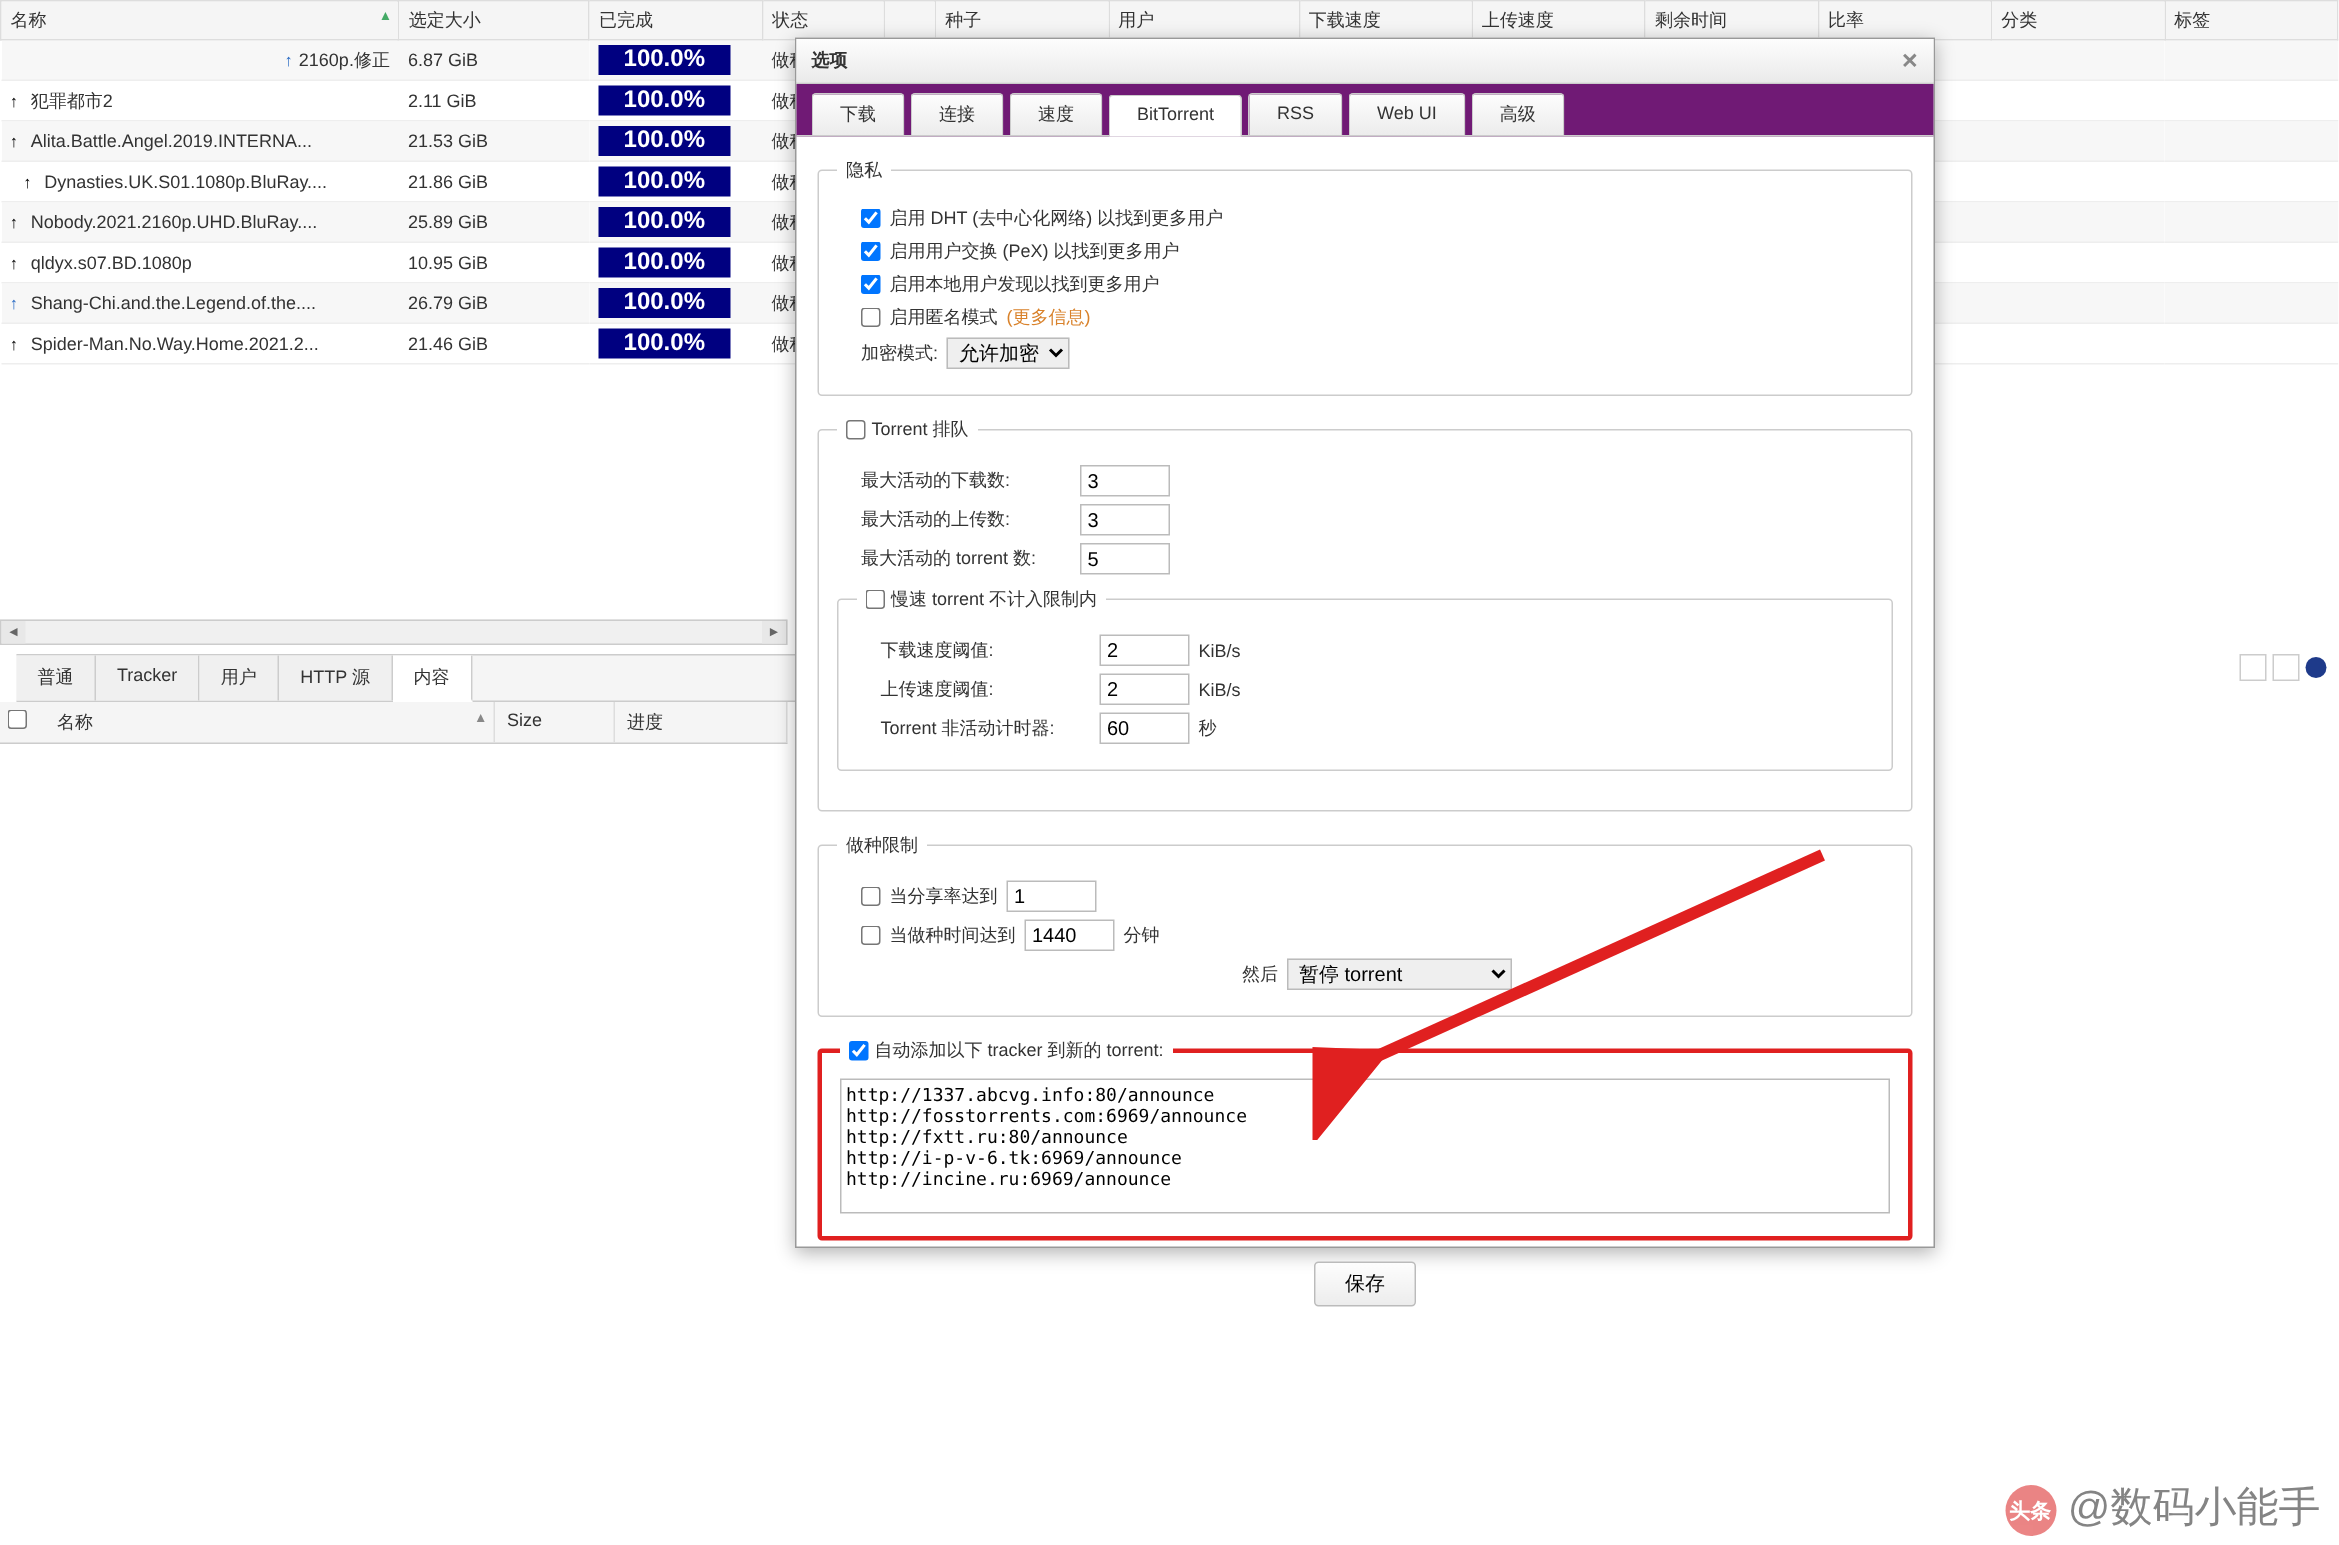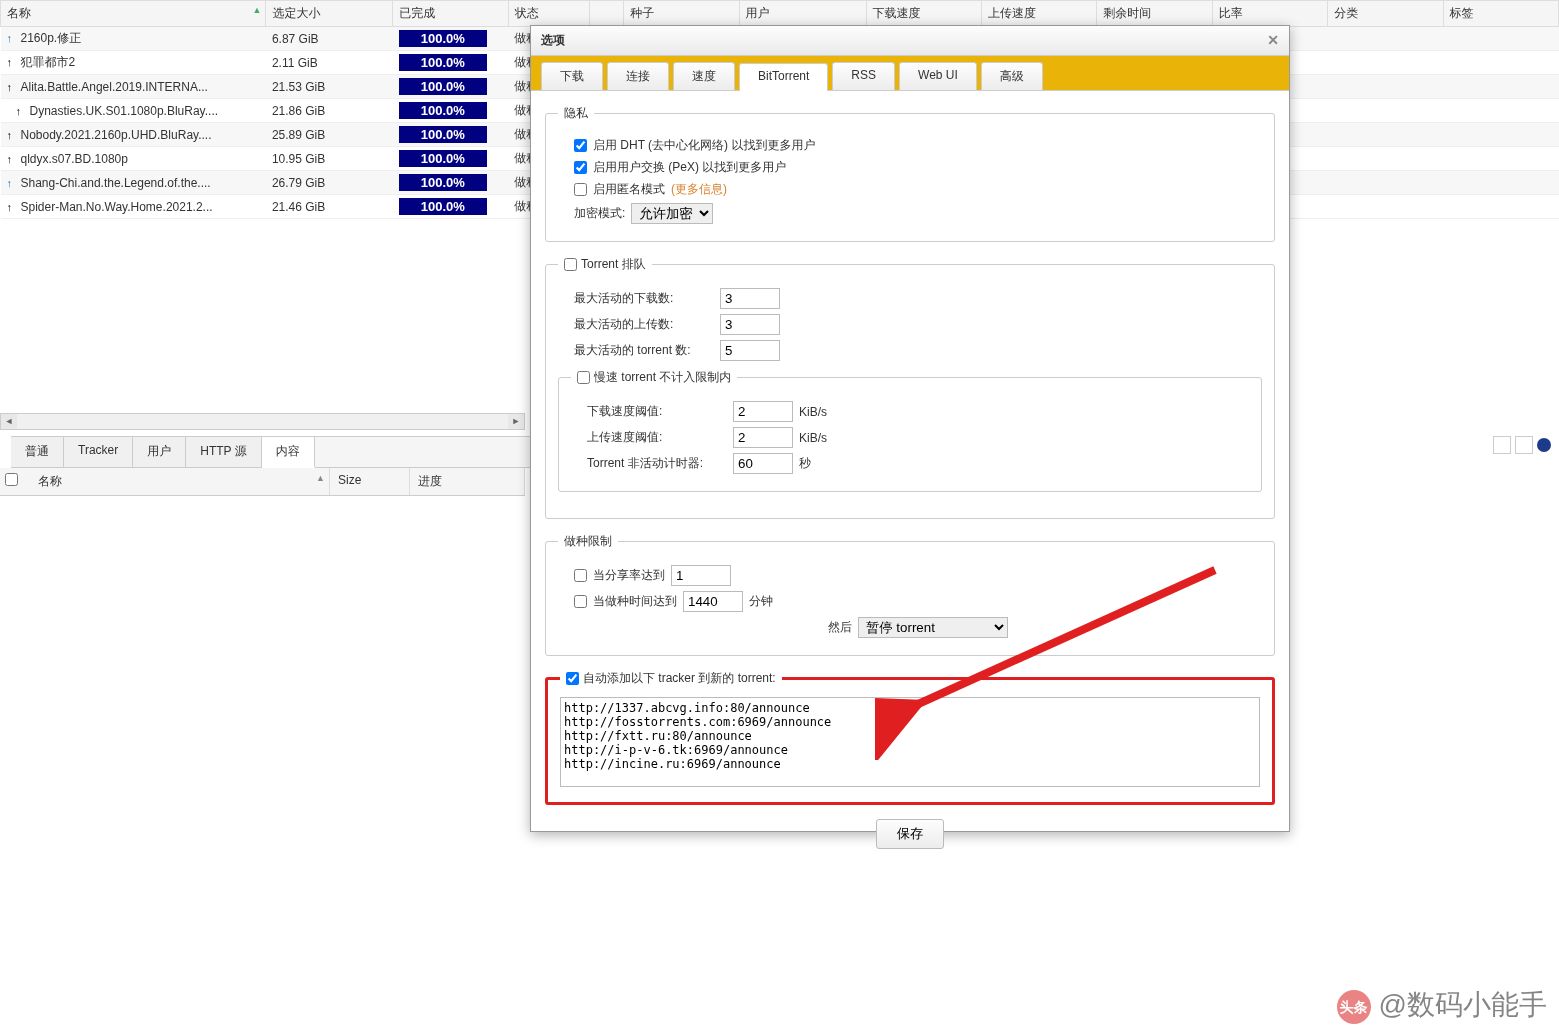--- a/index.html
+++ b/index.html
@@ -9,21 +9,21 @@
 .main-table th { background: #f5f5f5; border: 1px solid #ddd; padding: 4px 6px; text-align: left; font-weight: normal; position: relative; }
 .main-table th .sort-ind { position: absolute; right: 4px; color: #4a6; font-size: 9px; }
 .main-table td { border-bottom: 1px solid #eee; padding: 3px 6px; white-space: nowrap; overflow: hidden; text-overflow: ellipsis; }
 .main-table tr:nth-child(odd) td { background: #f7f7f7; }
 .main-table tr:nth-child(even) td { background: #fff; }
 
 .arrow-icon { display: inline-block; width: 10px; margin-right: 4px; font-size: 11px; }
 .arrow-up-blue { color: #2b6cc4; }
 .arrow-up-black { color: #000; }
 
-.progress-cell { background: #000080; color: #fff; text-align: center; padding: 1px 2px; font-weight: bold; font-size: 13px; width: 88px; display: inline-block; }
+.progress-cell { background: #000080; color: #fff; text-align: center; padding: 1px 2px; font-weight: bold; font-size: 16px; width: 88px; display: inline-block; }
 
 .hscroll { position: absolute; left: 0; width: 525px; top: 413px; height: 17px; background: #f0f0f0; border: 1px solid #ccc; display: flex; align-items: center; }
 .hscroll .sbtn { width: 16px; height: 100%; background: #e8e8e8; text-align: center; font-size: 9px; line-height: 15px; color: #666; }
 
 .bottom-tabs { position: absolute; left: 11px; top: 436px; width: 525px; border-top: 1px solid #ccc; border-bottom: 1px solid #ccc; background: #f5f5f5; display: flex; }
 .bottom-tabs .btab { padding: 6px 14px; border-right: 1px solid #ccc; background: #f0f0f0; cursor: pointer; }
 .bottom-tabs .btab.active { background: #fff; border-bottom: 2px solid #fff; margin-bottom: -1px; }
 
 .content-header { position: absolute; left: 0; top: 468px; width: 525px; display: flex; border-bottom: 1px solid #ccc; background: #f5f5f5; }
 .content-header .chk { width: 30px; padding: 5px; }
@@ -32,21 +32,21 @@
 
 .right-tabs-placeholder { position: absolute; right: 8px; top: 436px; display:flex; gap:4px; align-items:center;}
 .right-tabs-placeholder .rt { width: 18px; height: 18px; border: 1px solid #ccc; background:#fff; }
 .right-tabs-placeholder .circ { width:14px; height:14px; border-radius:50%; background:#1e3a8a; }
 
 
 .dialog { position: absolute; left: 530px; top: 25px; width: 760px; background: #fff; border: 1px solid #999; box-shadow: 0 3px 12px rgba(0,0,0,.3); z-index: 50; }
 .dialog-title { background: linear-gradient(#fdfdfd,#eaeaea); border-bottom: 1px solid #ccc; padding: 6px 10px; font-weight: bold; display: flex; justify-content: space-between; }
 .dialog-close { cursor: pointer; color: #888; font-size: 14px; }
 
-.dialog-tabs { display: flex; padding: 6px 10px 0 10px; border-bottom: 1px solid #ccc; background: #eab308; }
+.dialog-tabs { display: flex; padding: 6px 10px 0 10px; border-bottom: 1px solid #ccc; background: #701a75; }
 .dialog-tabs .dtab { padding: 5px 18px; border: 1px solid #ccc; border-bottom: none; margin-right: 4px; background: linear-gradient(#fdfdfd,#ececec); border-radius: 3px 3px 0 0; cursor: pointer; }
 .dialog-tabs .dtab.active { background: #fff; position: relative; top: 1px; }
 
 .dialog-body { padding: 14px; max-height: 740px; overflow: visible; }
 
 fieldset { border: 1px solid #ccc; border-radius: 3px; margin-bottom: 14px; padding: 10px 12px 12px 12px; }
 legend { padding: 0 6px; }
 legend.with-check { display: flex; align-items: center; gap: 4px; margin-top: 40px; }
 .frow { display: flex; align-items: center; margin: 5px 0; gap: 6px; padding-left: 16px; }
 .frow label { min-width: 140px; }
@@ -83,21 +83,21 @@
         <th style="width: 100px;">下载速度</th>
         <th style="width: 100px;">上传速度</th>
         <th style="width: 100px;">剩余时间</th>
         <th style="width: 100px;">比率</th>
         <th style="width: 100px;">分类</th>
         <th style="width: 100px;">标签</th>
       </tr>
     </thead>
   <tbody id="mt-body">
       <tr>
-        <td style="max-width: 230px;"><span class="arrow-icon arrow-up-blue">↑</span>2160p.修正</td>
+        <td style="max-width: 230px; text-align: right;"><span class="arrow-icon arrow-up-blue">↑</span>2160p.修正</td>
         <td>6.87 GiB</td>
         <td><span class="progress-cell">100.0%</span></td>
         <td>做种</td>
         <td></td>
         <td></td>
         <td></td>
         <td></td>
         <td></td>
         <td></td>
         <td></td>
@@ -257,20 +257,24 @@
 
     <fieldset>
       <legend>隐私</legend>
       <div class="frow">
           <input type="checkbox" checked="" style="">
           <span>启用 DHT (去中心化网络) 以找到更多用户</span>
         </div>
       <div class="frow">
           <input type="checkbox" checked="" style="">
           <span>启用用户交换 (PeX) 以找到更多用户</span>
+        </div>
+      <div class="frow">
+          <input type="checkbox" checked="" style="">
+          <span>启用本地用户发现以找到更多用户</span>
         </div>
       <div class="frow">
           <input type="checkbox" style="">
           <span>启用匿名模式</span> 
           <span class="link">(更多信息)</span>
         </div>
       <div class="frow">
           <span>加密模式:</span>
         <select><option>允许加密</option></select>
       </div>

